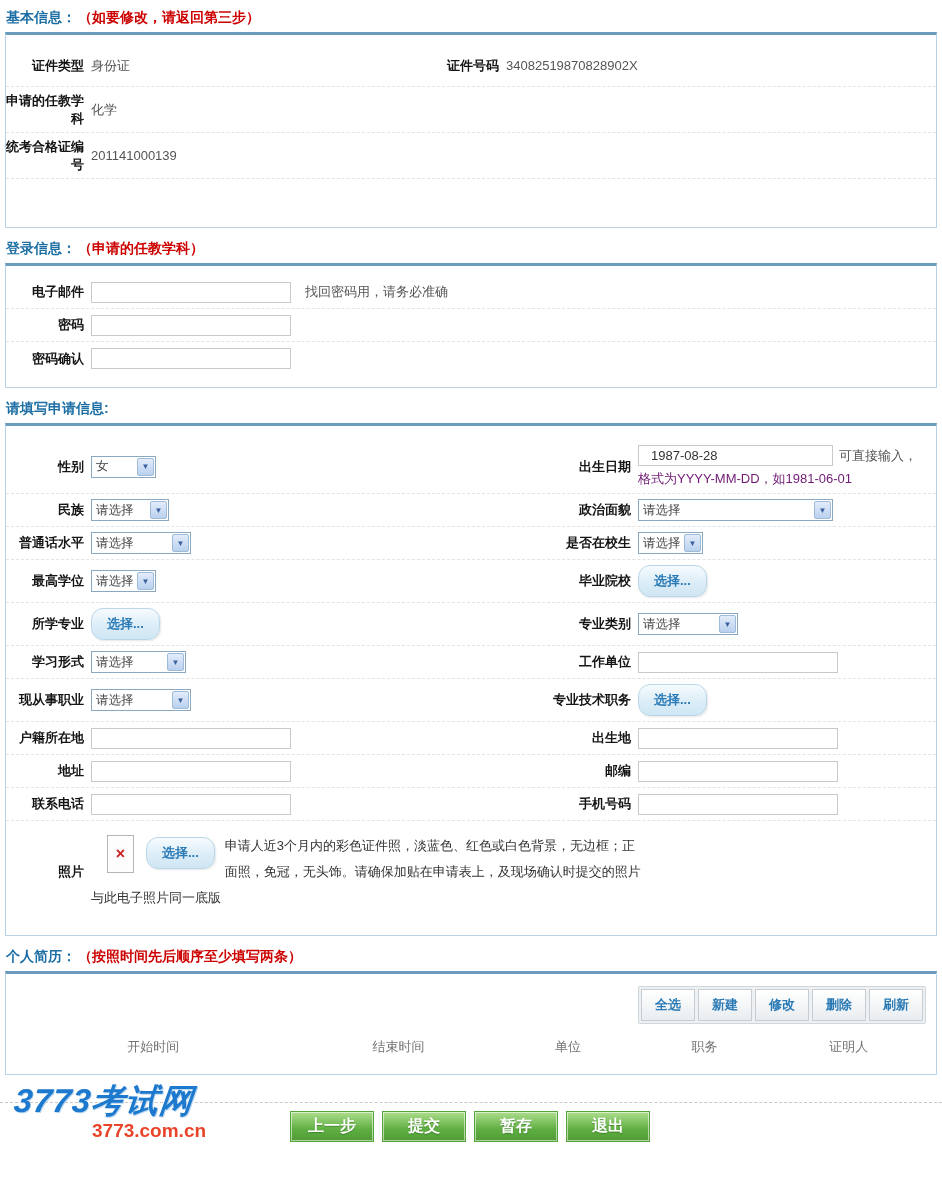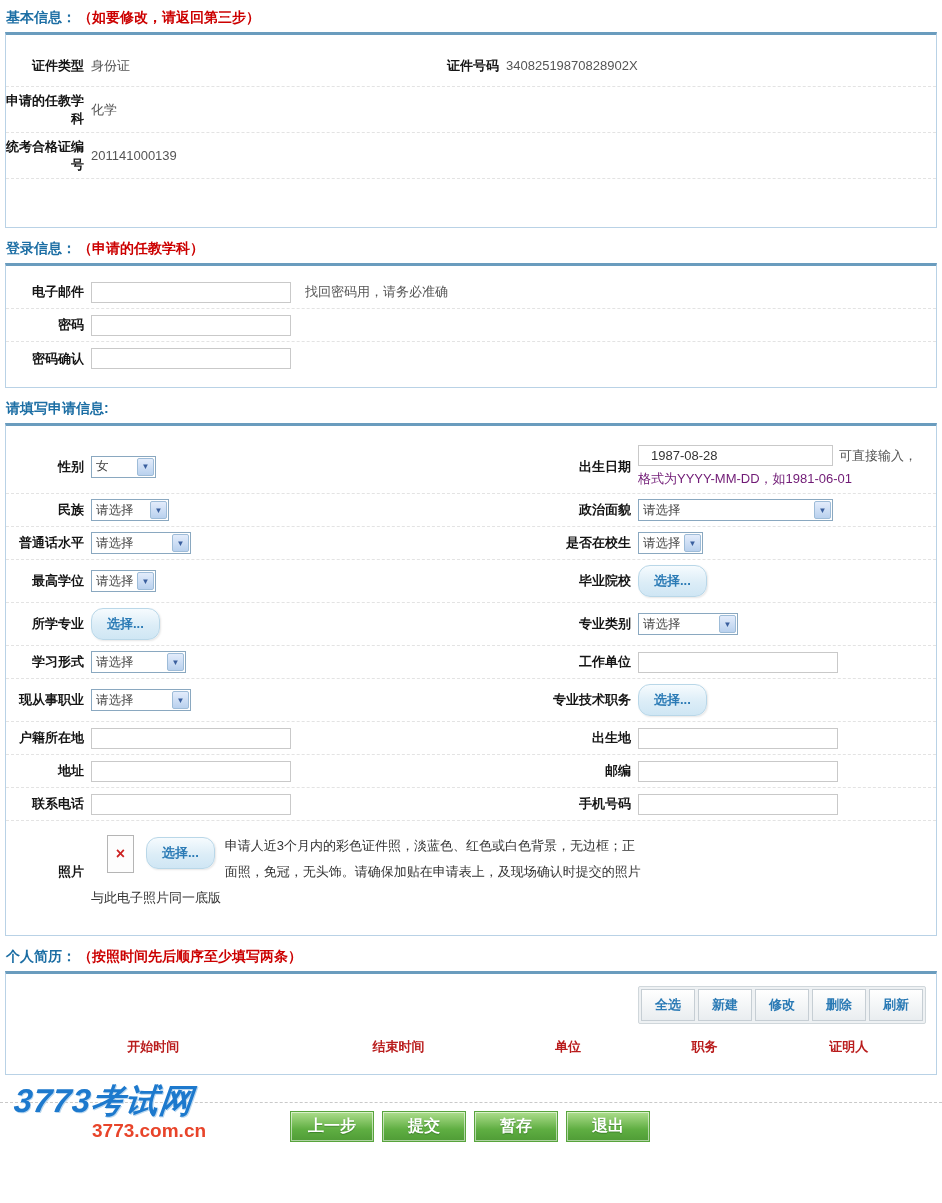--- a/index.html
+++ b/index.html
@@ -95,21 +95,21 @@
     float: right; display: flex; gap: 3px;
     border: 1px solid #d0d7db; background: #eef1f3; padding: 2px; border-radius: 2px;
     margin: 4px 2px 0 0;
   }
   .tb-btn {
     padding: 6px 13px; font-size: 13px; font-weight: bold;
     color: #2a7ab5; background: linear-gradient(#ffffff, #e9edf0);
     border: 1px solid #c6ced4; cursor: pointer; font-family: inherit; text-align: right;
   }
   .thead { display: flex; padding: 14px 0 10px 0; clear: both; }
-  .th { text-align: center; font-weight: bold; color: #b91c1c; font-size: 13px; }
+  .th { text-align: center; font-weight: normal; color: #737373; font-size: 13px; }
 
   .footer { position: relative; height: 56px; margin-top: 2px; }
   .dash-line { position: absolute; top: 15px; left: 0; right: 0; border-top: 1px dashed #c9c9c9; }
   .logo { position: absolute; left: 14px; top: -8px; }
   .logo-main {
     font-size: 33px; font-weight: bold; font-style: italic;
     color: #1d79cd; letter-spacing: 1px; transform: skewX(-6deg); display: inline-block;
     text-shadow: 1px 1px 0 #bcd8ef;
   }
   .logo-sub { margin-left: 78px; margin-top: -4px; font-size: 19px; font-weight: bold; color: #e8442a; }

